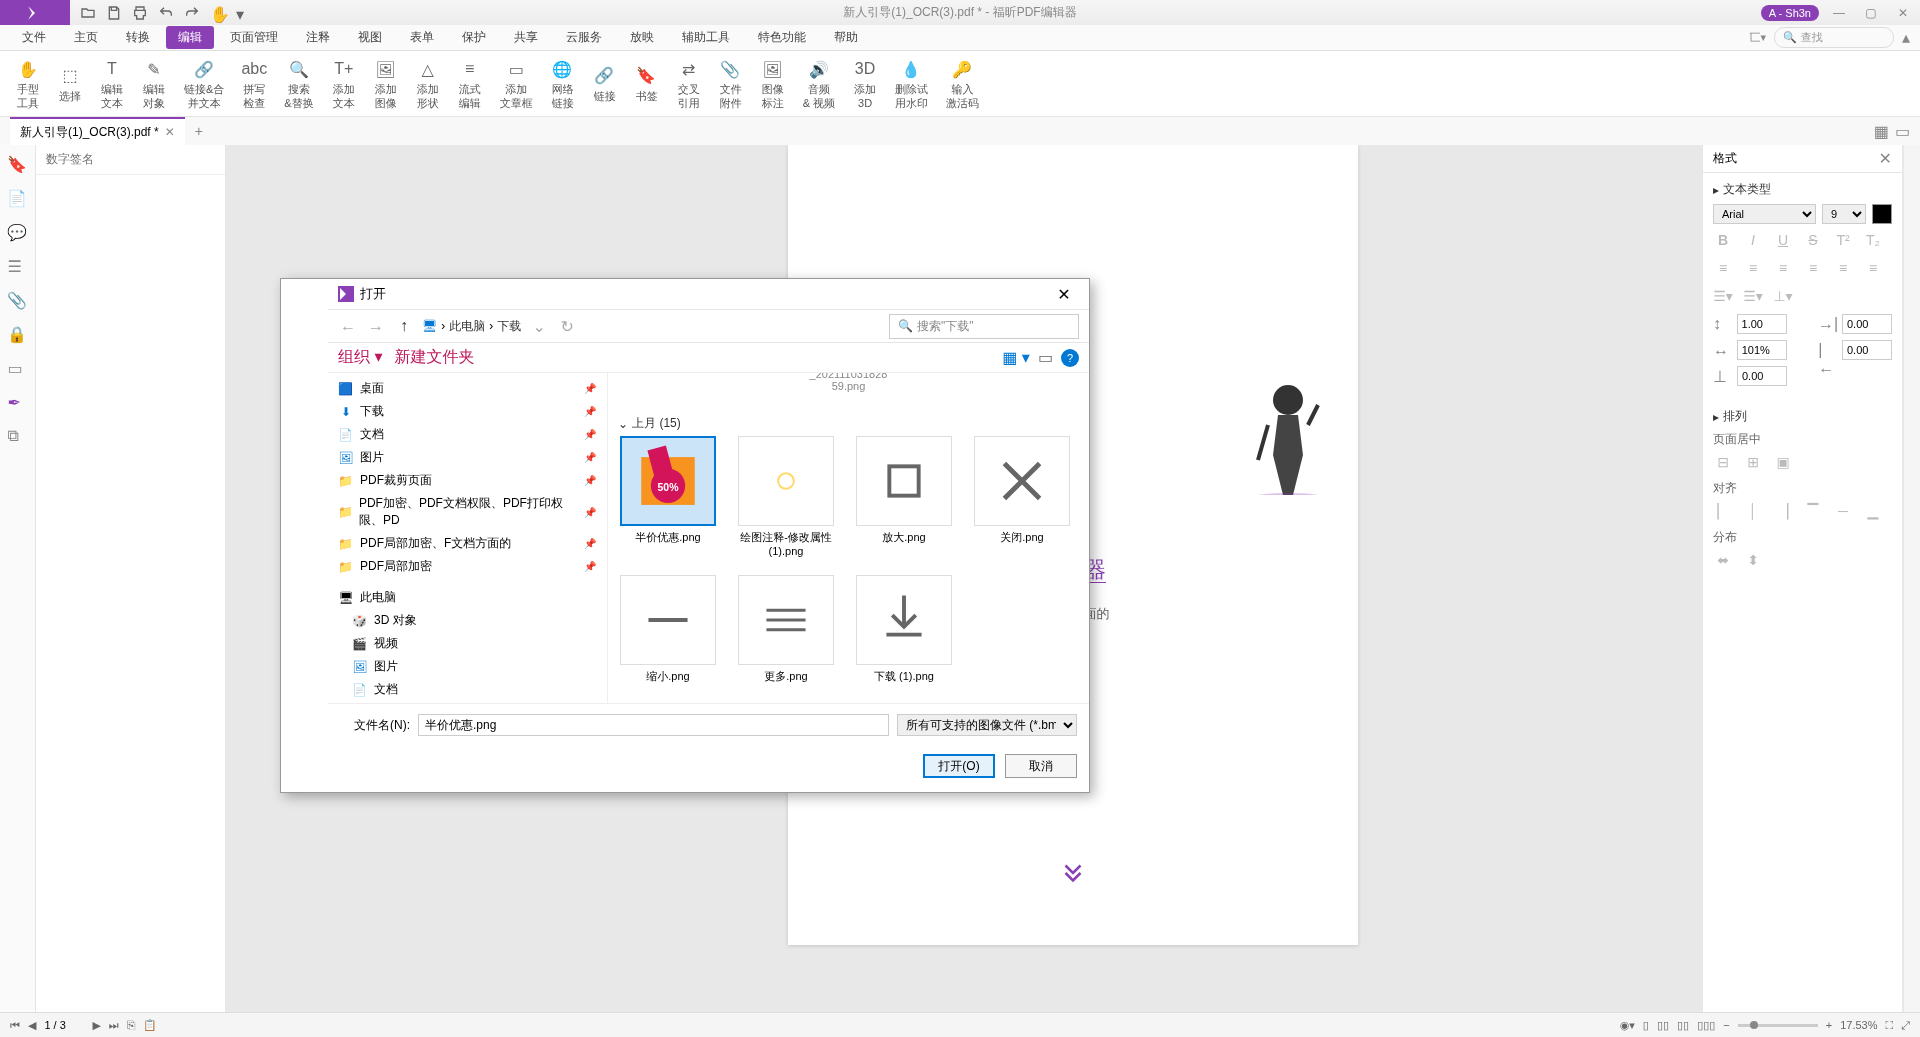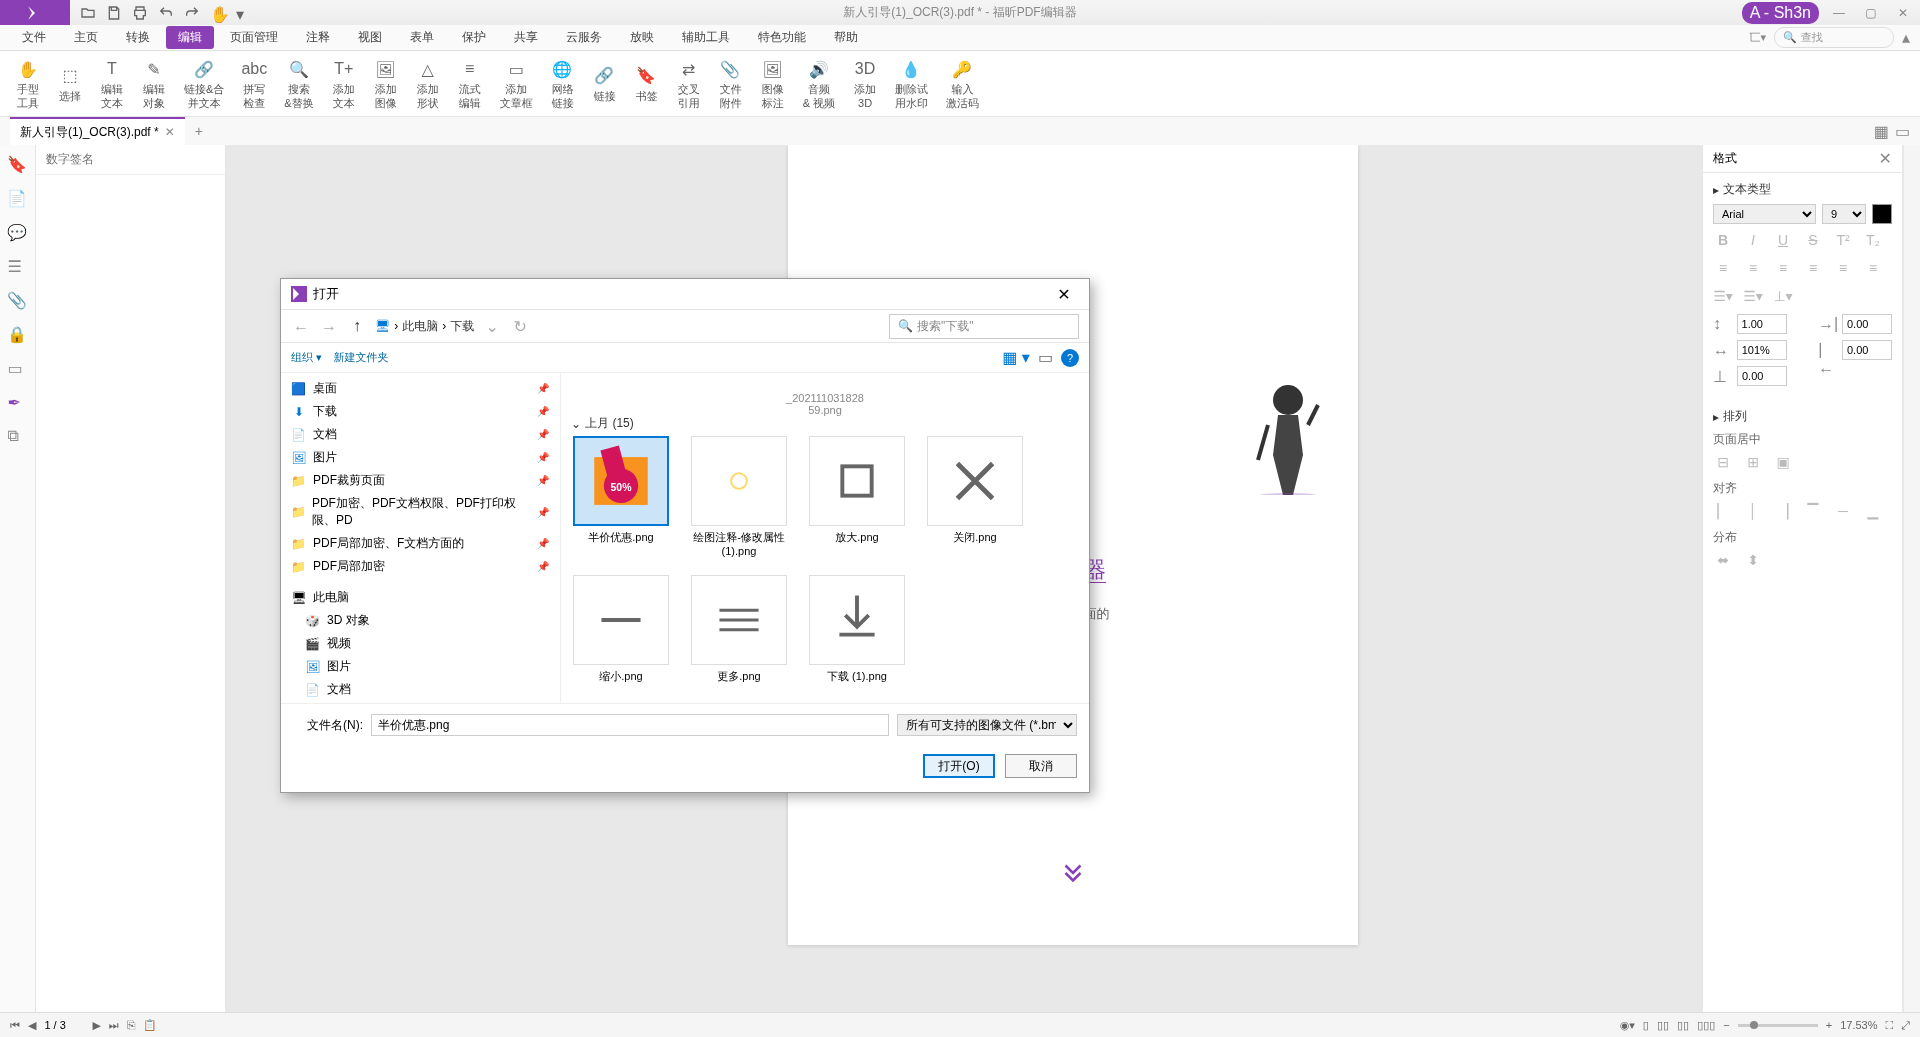--- a/index.html
+++ b/index.html
@@ -6,21 +6,21 @@
 body { background: #fff; overflow: hidden; width: 1920px; height: 1037px; position: relative; }
 
 
 .titlebar { height: 25px; background: linear-gradient(#f5f5f5,#ececec); display: flex; align-items: center; position: relative; }
 .logo-corner { width: 70px; height: 25px; background: #8b3fb5; display: flex; align-items: center; justify-content: center; }
 .logo-corner svg { width: 18px; height: 18px; }
 .qat { display: flex; gap: 10px; margin-left: 10px; align-items: center; }
 .qat-icon { width: 16px; height: 16px; color: #666; }
 .title-text { position: absolute; left: 50%; transform: translateX(-50%); font-size: 12px; color: #888; }
 .title-right { position: absolute; right: 5px; display: flex; align-items: center; gap: 8px; }
-.user-badge { background: #8b3fb5; color: #fff; font-size: 16px; padding: 2px 8px; border-radius: 10px; margin-left: 21px; }
+.user-badge { background: #8b3fb5; color: #fff; font-size: 11px; padding: 2px 8px; border-radius: 10px; margin-left: 21px; }
 .win-btn { width: 24px; height: 16px; display: flex; align-items: center; justify-content: center; color: #888; font-size: 12px; }
 
 
 .menubar { height: 26px; background: #fafafa; display: flex; align-items: center; padding: 0 10px; gap: 4px; position: relative; border-bottom: 1px solid #e0e0e0; }
 .menu-item { padding: 3px 12px; font-size: 12px; color: #444; cursor: pointer; border-radius: 3px; }
 .menu-item.active { background: #8b3fb5; color: #fff; }
 .menu-right { position: absolute; right: 10px; display: flex; align-items: center; gap: 8px; }
 .search-box { border: 1px solid #ddd; border-radius: 10px; padding: 2px 8px; font-size: 11px; color: #999; width: 120px; display: flex; align-items: center; gap: 4px; }
 
 
@@ -65,32 +65,32 @@
 .fp-num-icon { width: 18px; height: 18px; color: #888; }
 .fp-num-input { border: 1px solid #ccc; width: 50px; height: 20px; font-size: 11px; padding: 0 4px; }
 
 
 .statusbar { position: absolute; bottom: 0; left: 0; right: 0; height: 25px; background: #f5f5f5; border-top: 1px solid #ddd; display: flex; align-items: center; padding: 0 10px; font-size: 11px; color: #666; }
 .status-left { display: flex; align-items: center; gap: 8px; }
 .status-right { margin-left: auto; display: flex; align-items: center; gap: 8px; }
 .page-input { border: none; background: transparent; width: 40px; font-size: 11px; }
 .zoom-slider { width: 80px; height: 3px; background: #ccc; position: relative; }
 .zoom-slider::after { content: ''; position: absolute; left: 15%; top: -3px; width: 8px; height: 8px; background: #888; border-radius: 50%; }
-.dialog { position: absolute; left: 280px; top: 278px; width: 810px; background: #fff; border: 1px solid #999; box-shadow: 4px 4px 12px rgba(0,0,0,0.3); z-index: 101; }
+.dialog { position: absolute; left: 280px; top: 278px; width: 810px; background: #fff; border: 1px solid #999; box-shadow: 4px 4px 12px rgba(0,0,0,0.3); z-index: 101; padding-left: 47px; }
 .dlg-title { height: 30px; display: flex; align-items: center; padding: 0 10px; background: #fff; }
 .dlg-title-icon { width: 16px; height: 16px; background: #8b3fb5; margin-right: 6px; display:flex; align-items:center; justify-content:center;}
 .dlg-title-text { font-size: 13px; }
 .dlg-close { margin-left: auto; width: 30px; height: 24px; display: flex; align-items: center; justify-content: center; cursor: pointer; }
 .dlg-nav { height: 34px; display: flex; align-items: center; padding: 0 10px; gap: 8px; border-bottom: 1px solid #e5e5e5; border-top: 1px solid #e5e5e5; }
 .dlg-nav-btn { width: 20px; height: 20px; color: #aaa; display:flex; align-items:center; justify-content:center; }
 .dlg-path { font-size: 12px; display: flex; align-items: center; gap: 4px; }
 .dlg-path-seg { color: #333; }
 .dlg-search { margin-left: auto; border: 1px solid #ccc; padding: 3px 8px; width: 190px; font-size: 12px; color: #888; display: flex; align-items: center; gap: 4px; }
 .dlg-toolbar { height: 30px; display: flex; align-items: center; padding: 0 10px; gap: 12px; border-bottom: 1px solid #eee; }
-.dlg-tool { font-size: 11px; color: #0369a1; cursor: pointer; }
+.dlg-tool { font-size: 16px; color: #be185d; cursor: pointer; }
 .dlg-tool-right { margin-left: auto; display: flex; gap: 8px; align-items: center; }
 .dlg-help { width: 18px; height: 18px; border-radius: 50%; background: #0078d4; color: #fff; display: flex; align-items: center; justify-content: center; font-size: 11px; }
 .dlg-body { display: flex; height: 330px; }
 .dlg-tree { width: 280px; border-right: 1px solid #eee; overflow-y: auto; padding: 4px 0; }
 .tree-item { display: flex; align-items: center; gap: 6px; padding: 3px 10px; font-size: 12px; cursor: pointer; }
 .tree-icon { width: 16px; height: 16px; display: flex; align-items: center; justify-content: center; }
 .tree-pin { margin-left: auto; color: #bbb; font-size: 10px; }
 .folder-blue { color: #0078d4; }
 .folder-yellow { color: #ffd86b; }
 .dlg-files { flex: 1; padding: 6px 10px; overflow-y: auto; position: relative; }
@@ -552,21 +552,21 @@
           <span class="tree-icon folder-blue">🖼</span>
           <span>图片</span>
         </div>
         <div class="tree-item" style="padding-left: 24px;">
           <span class="tree-icon folder-blue">📄</span>
           <span>文档</span>
         </div>
         <div class="tree-item" style="padding-left: 24px;"></div>
       </div>
     <div class="dlg-files">
-      <div class="file-header" style="white-space:pre;margin-top:24px;">_202111031828
+      <div class="file-header" style="white-space:pre;">_202111031828
 59.png</div>
       <div style="height:30px"></div>
       <div class="folder-group-label">⌄ <span>上月 (15)</span></div>
       <div class="files-grid" id="files-grid">
           <div class="file-item selected">
             <div class="file-thumb">
               <svg viewBox="0 0 96 90">
                 <rect x="20" y="20" width="56" height="50" fill="#f7931e"></rect>
                 <rect x="30" y="10" width="20" height="30" fill="#d4145a" transform="rotate(-15 40 25)"></rect>
                 <circle cx="48" cy="50" r="18" fill="#d4145a"></circle>

